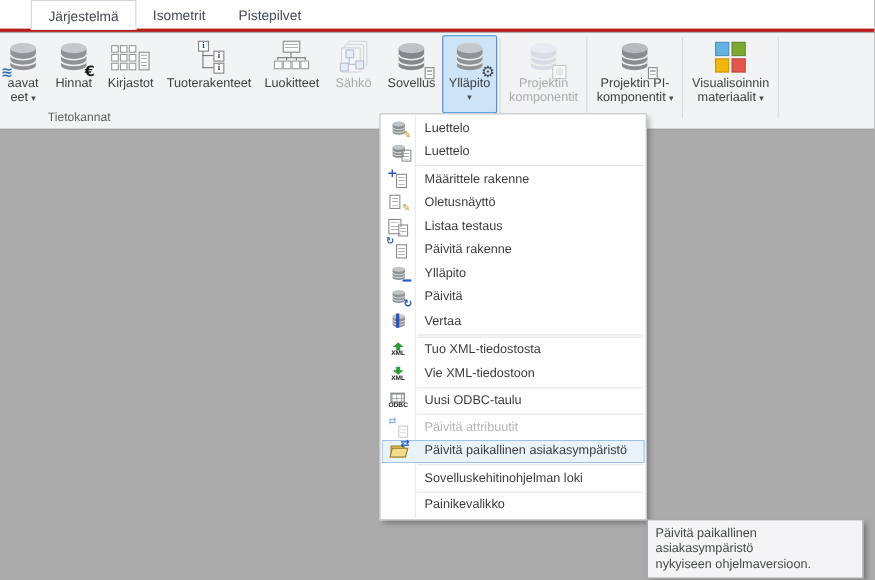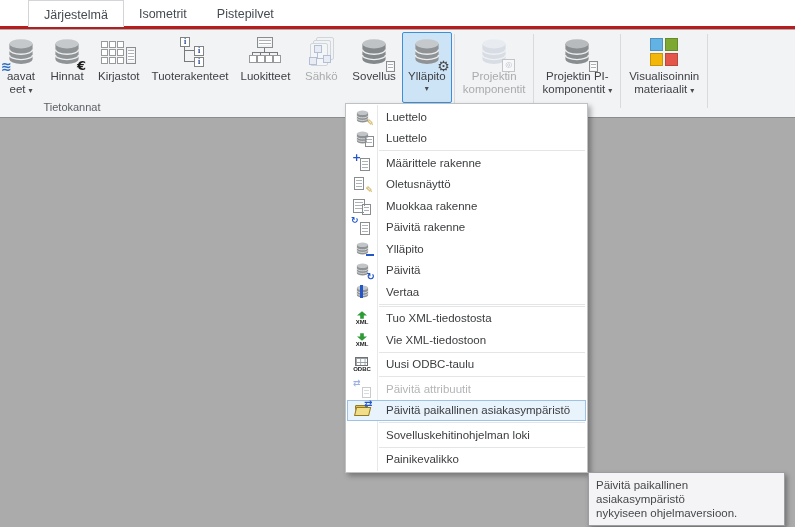--- a/index.html
+++ b/index.html
@@ -293,21 +293,21 @@
       </span>
       <span class="mlabel">Oletusnäyttö</span>
     </div>
     <div class="mitem">
       <span class="mic">
         <span class="ic16">
           <i class="pg" style="position:absolute;left:0;top:1px;width:12px;height:14px"></i>
           <i class="pg pgs" style="position:absolute;right:0;bottom:-1px"></i>
         </span>
       </span>
-      <span class="mlabel">Muokkaa rakenne</span>
+      <span class="mlabel">Listaa testaus</span>
     </div>
     <div class="mitem">
       <span class="mic">
         <span class="ic16">
           <i class="pg" style="position:absolute;right:1px;bottom:0"></i>
           <b class="bdg" style="left:-2px;top:-4px;color:#2356c7;font-size:9px">↻</b>
         </span>
       </span>
       <span class="mlabel">Päivitä rakenne</span>
     </div>

